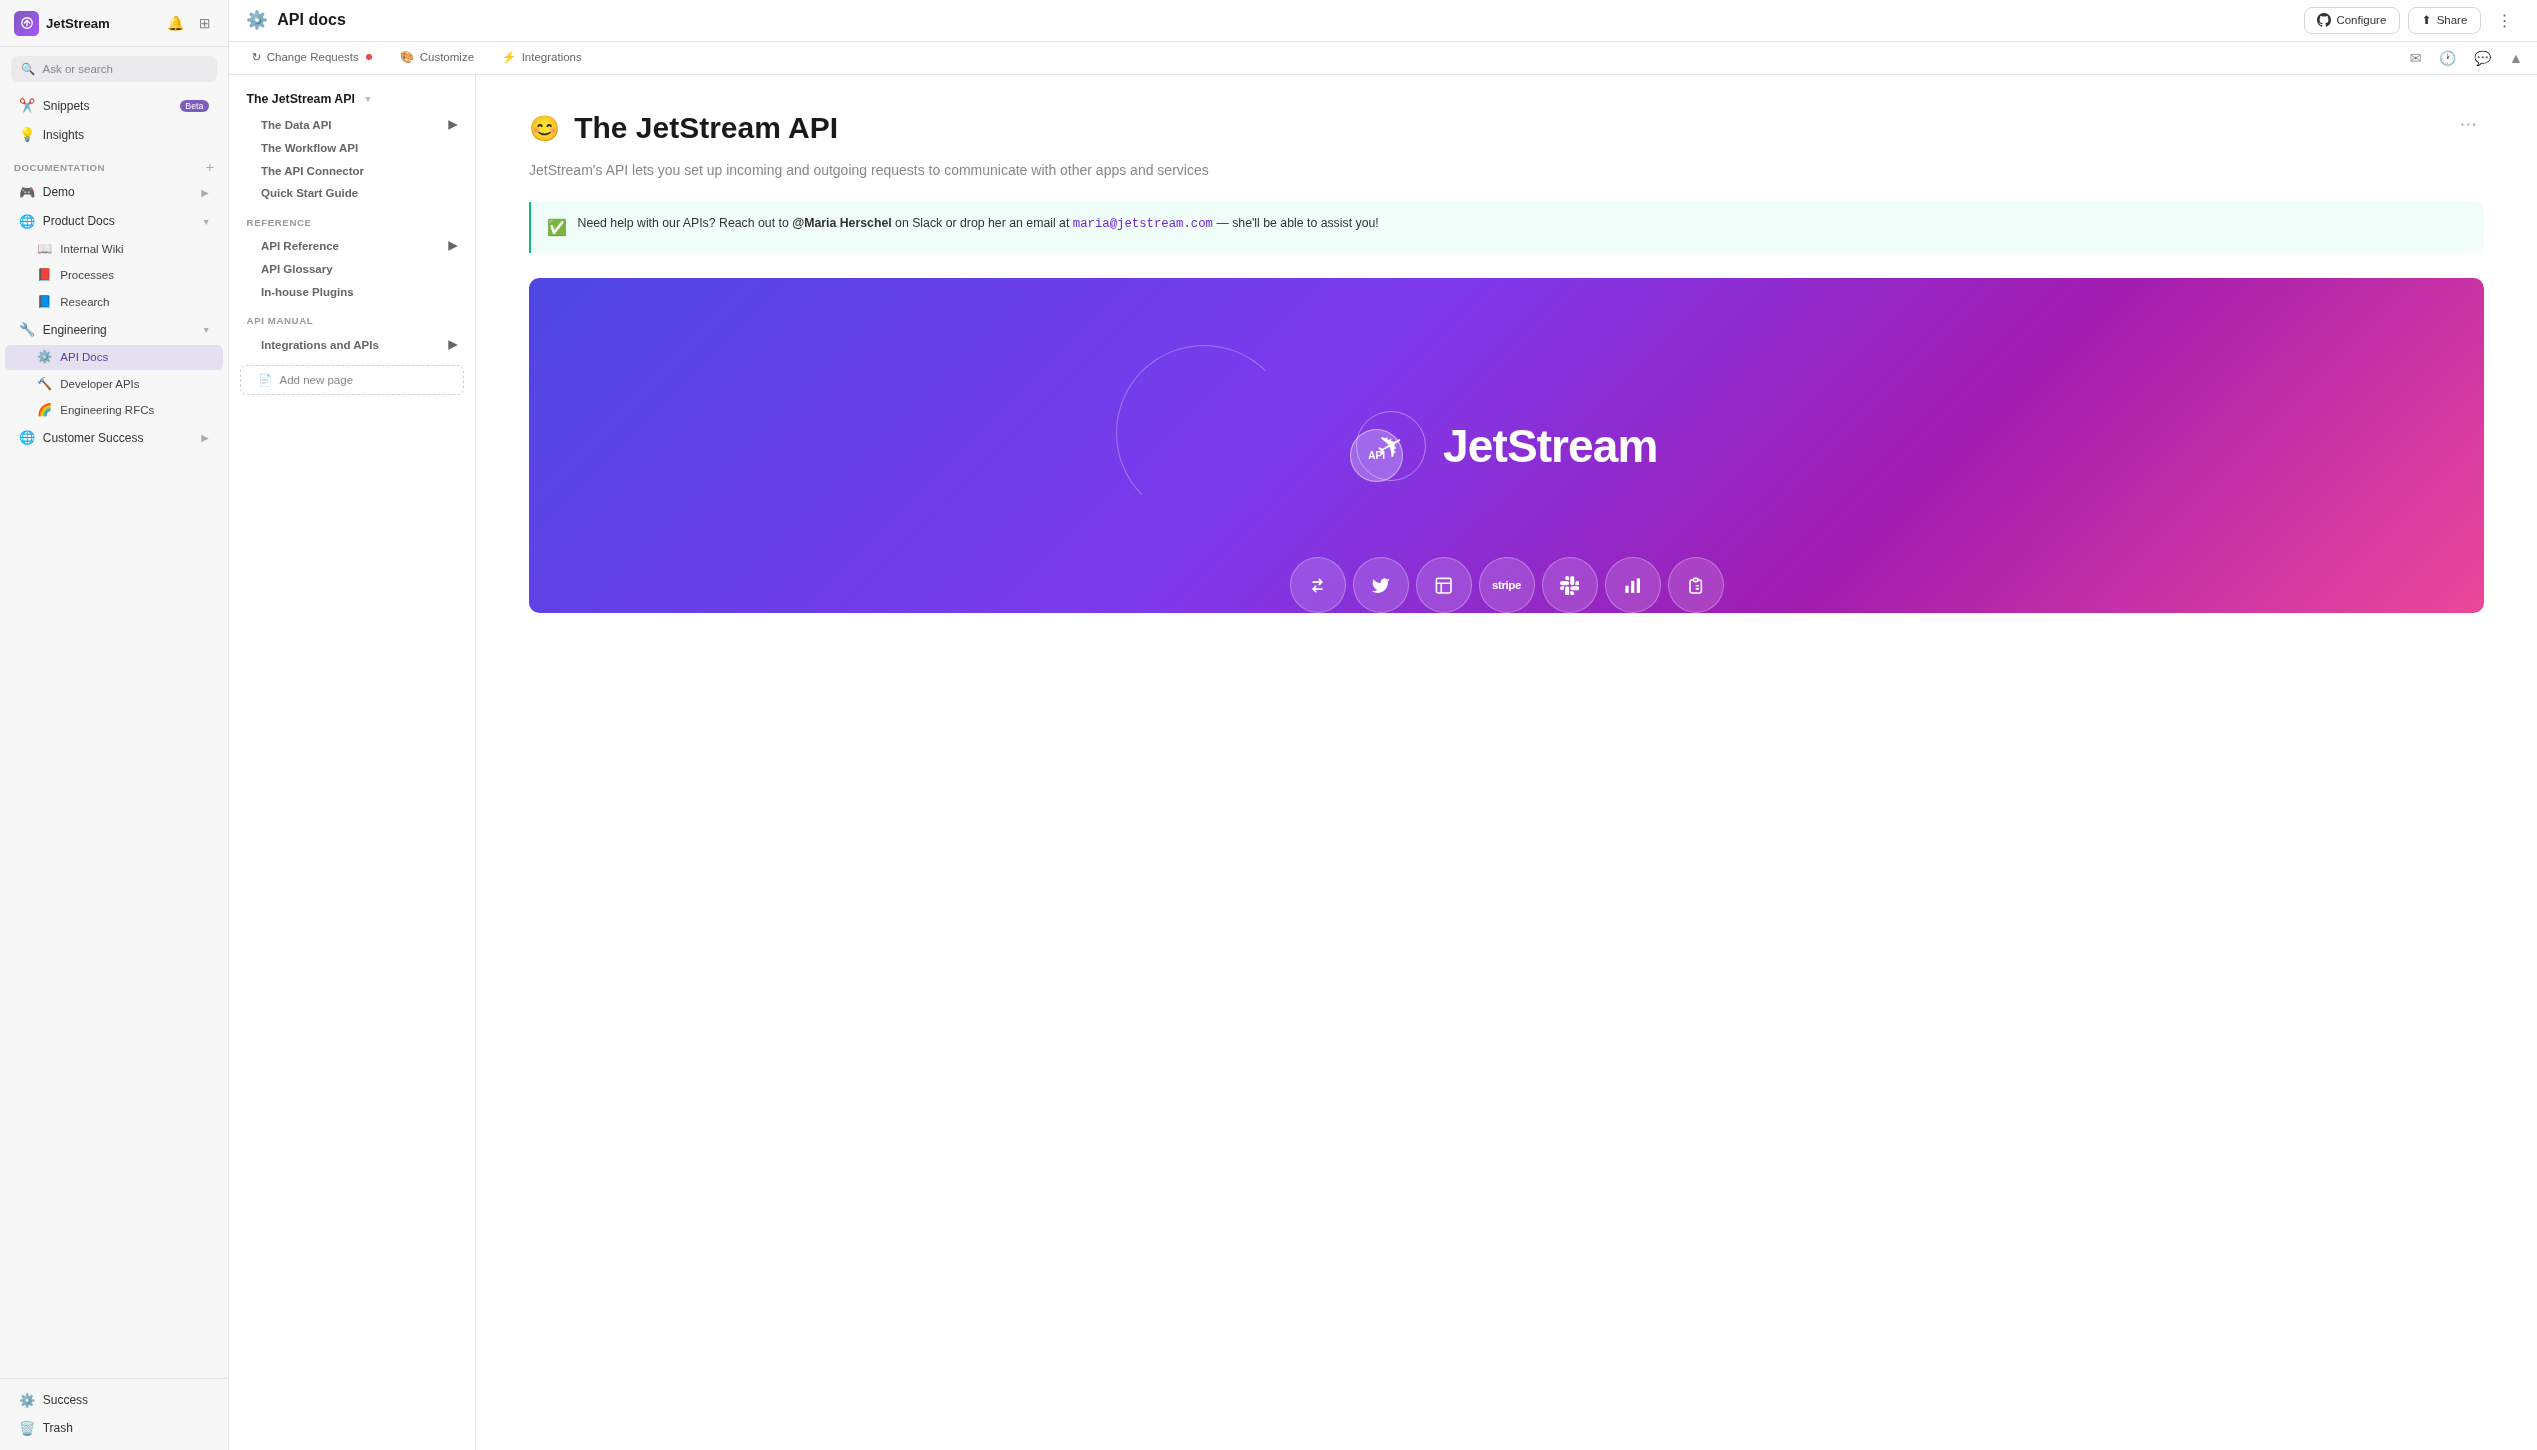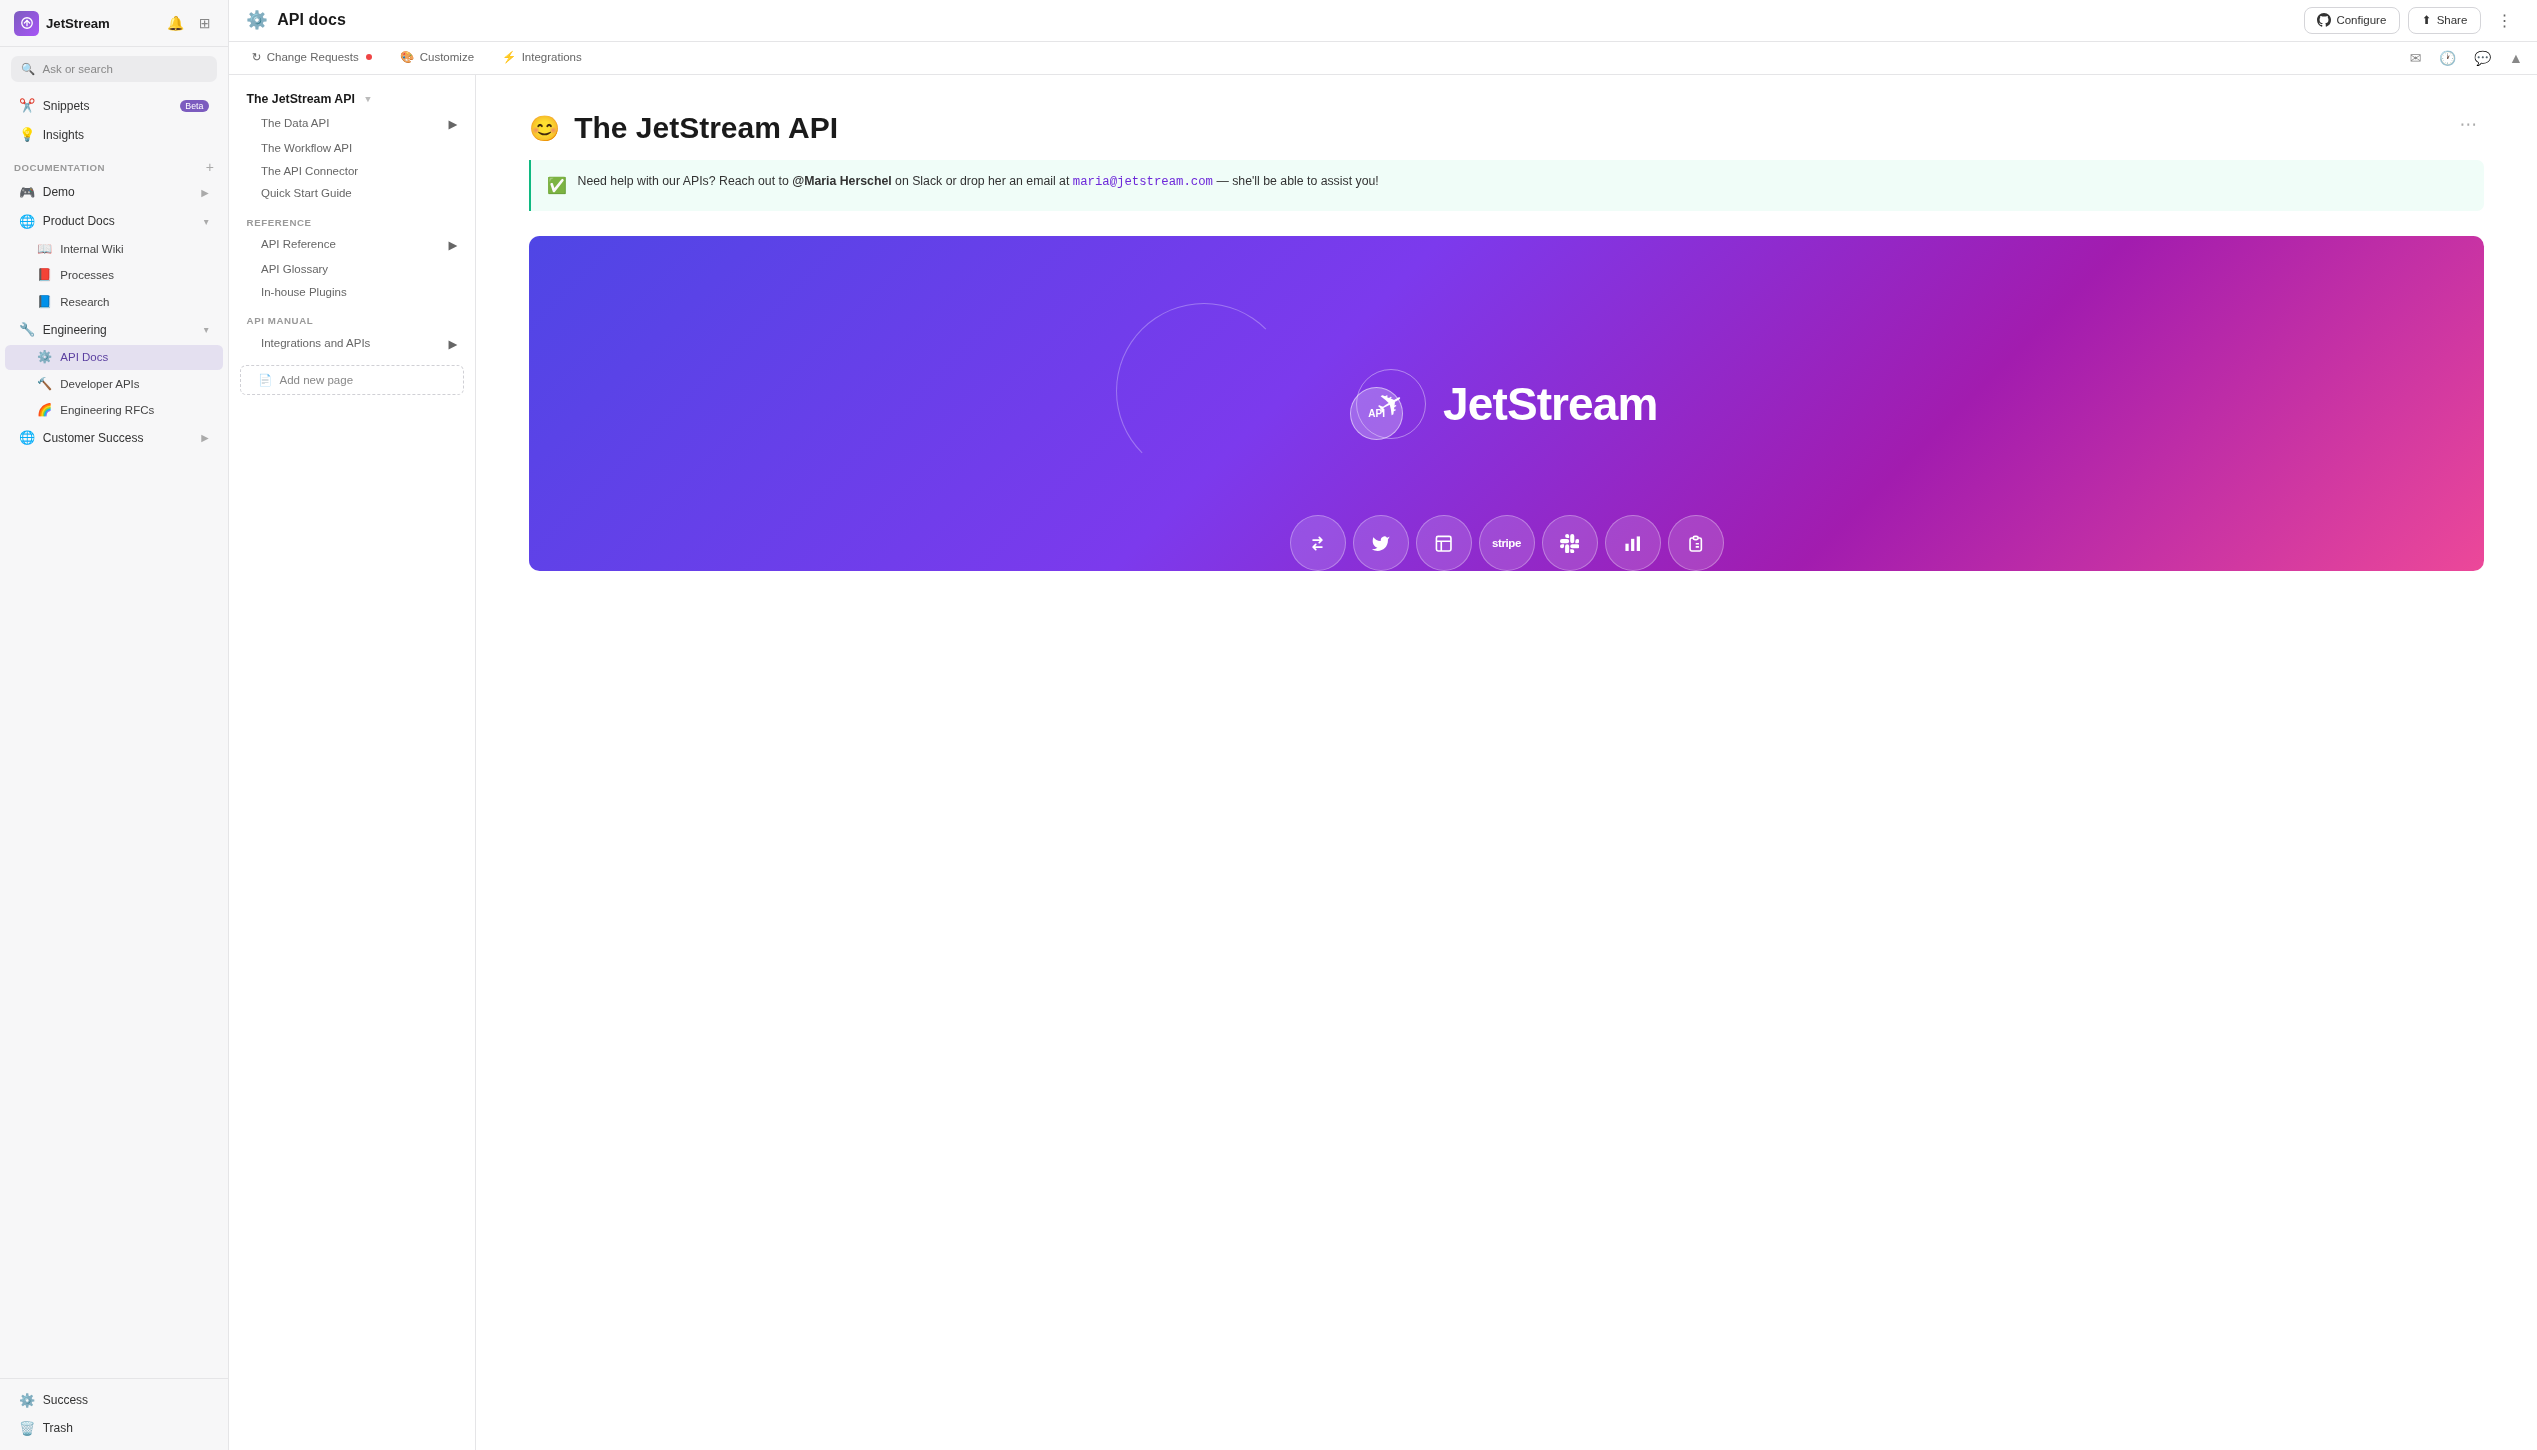--- a/index.html
+++ b/index.html
@@ -211,26 +211,27 @@
       padding: 6.2px 17.6px;
       cursor: pointer;
       font-size: 12px;
       color: #555;
       border-radius: 0;
     }
     .doc-tree-item .chevron { font-size: 9.7px; color: #bbb; }
 
     .doc-tree-subitem {
       display: flex;
-      align-items: flex-start;
+      align-items: flex-end;
       gap: 20px;
       padding: 5.3px 17.6px 5.3px 32px;
       cursor: pointer;
       font-size: 11.5px;
       color: #666;
+      font-weight: bold;
     }
 
     .doc-add-btn {
       display: flex;
       align-items: center;
       gap: 7px;
       padding: 7px 17.6px;
       cursor: pointer;
       font-size: 11.5px;
       color: #888;
@@ -552,20 +553,21 @@
     </div>
 
     <div id="doc-content">
 
       <div class="doc-page-header">
         <div class="doc-emoji">😊</div>
         <h1 class="doc-title">The JetStream API</h1>
         <button class="doc-more-btn">⋯</button>
       </div>
 
+      <p class="doc-subtitle">JetStream's API lets you set up incoming and outgoing requests to communicate with other apps and services</p>
 
       <div class="doc-callout">
         <span class="callout-icon">✅</span>
         <div>
           <span>Need help with our APIs? Reach out to </span><strong>@Maria Herschel</strong><span> on Slack or drop her an email at </span><a class="callout-link" href="#">maria@jetstream.com</a><span> — she'll be able to assist you!</span>
         </div>
       </div>
 
       <div class="doc-hero">
 

